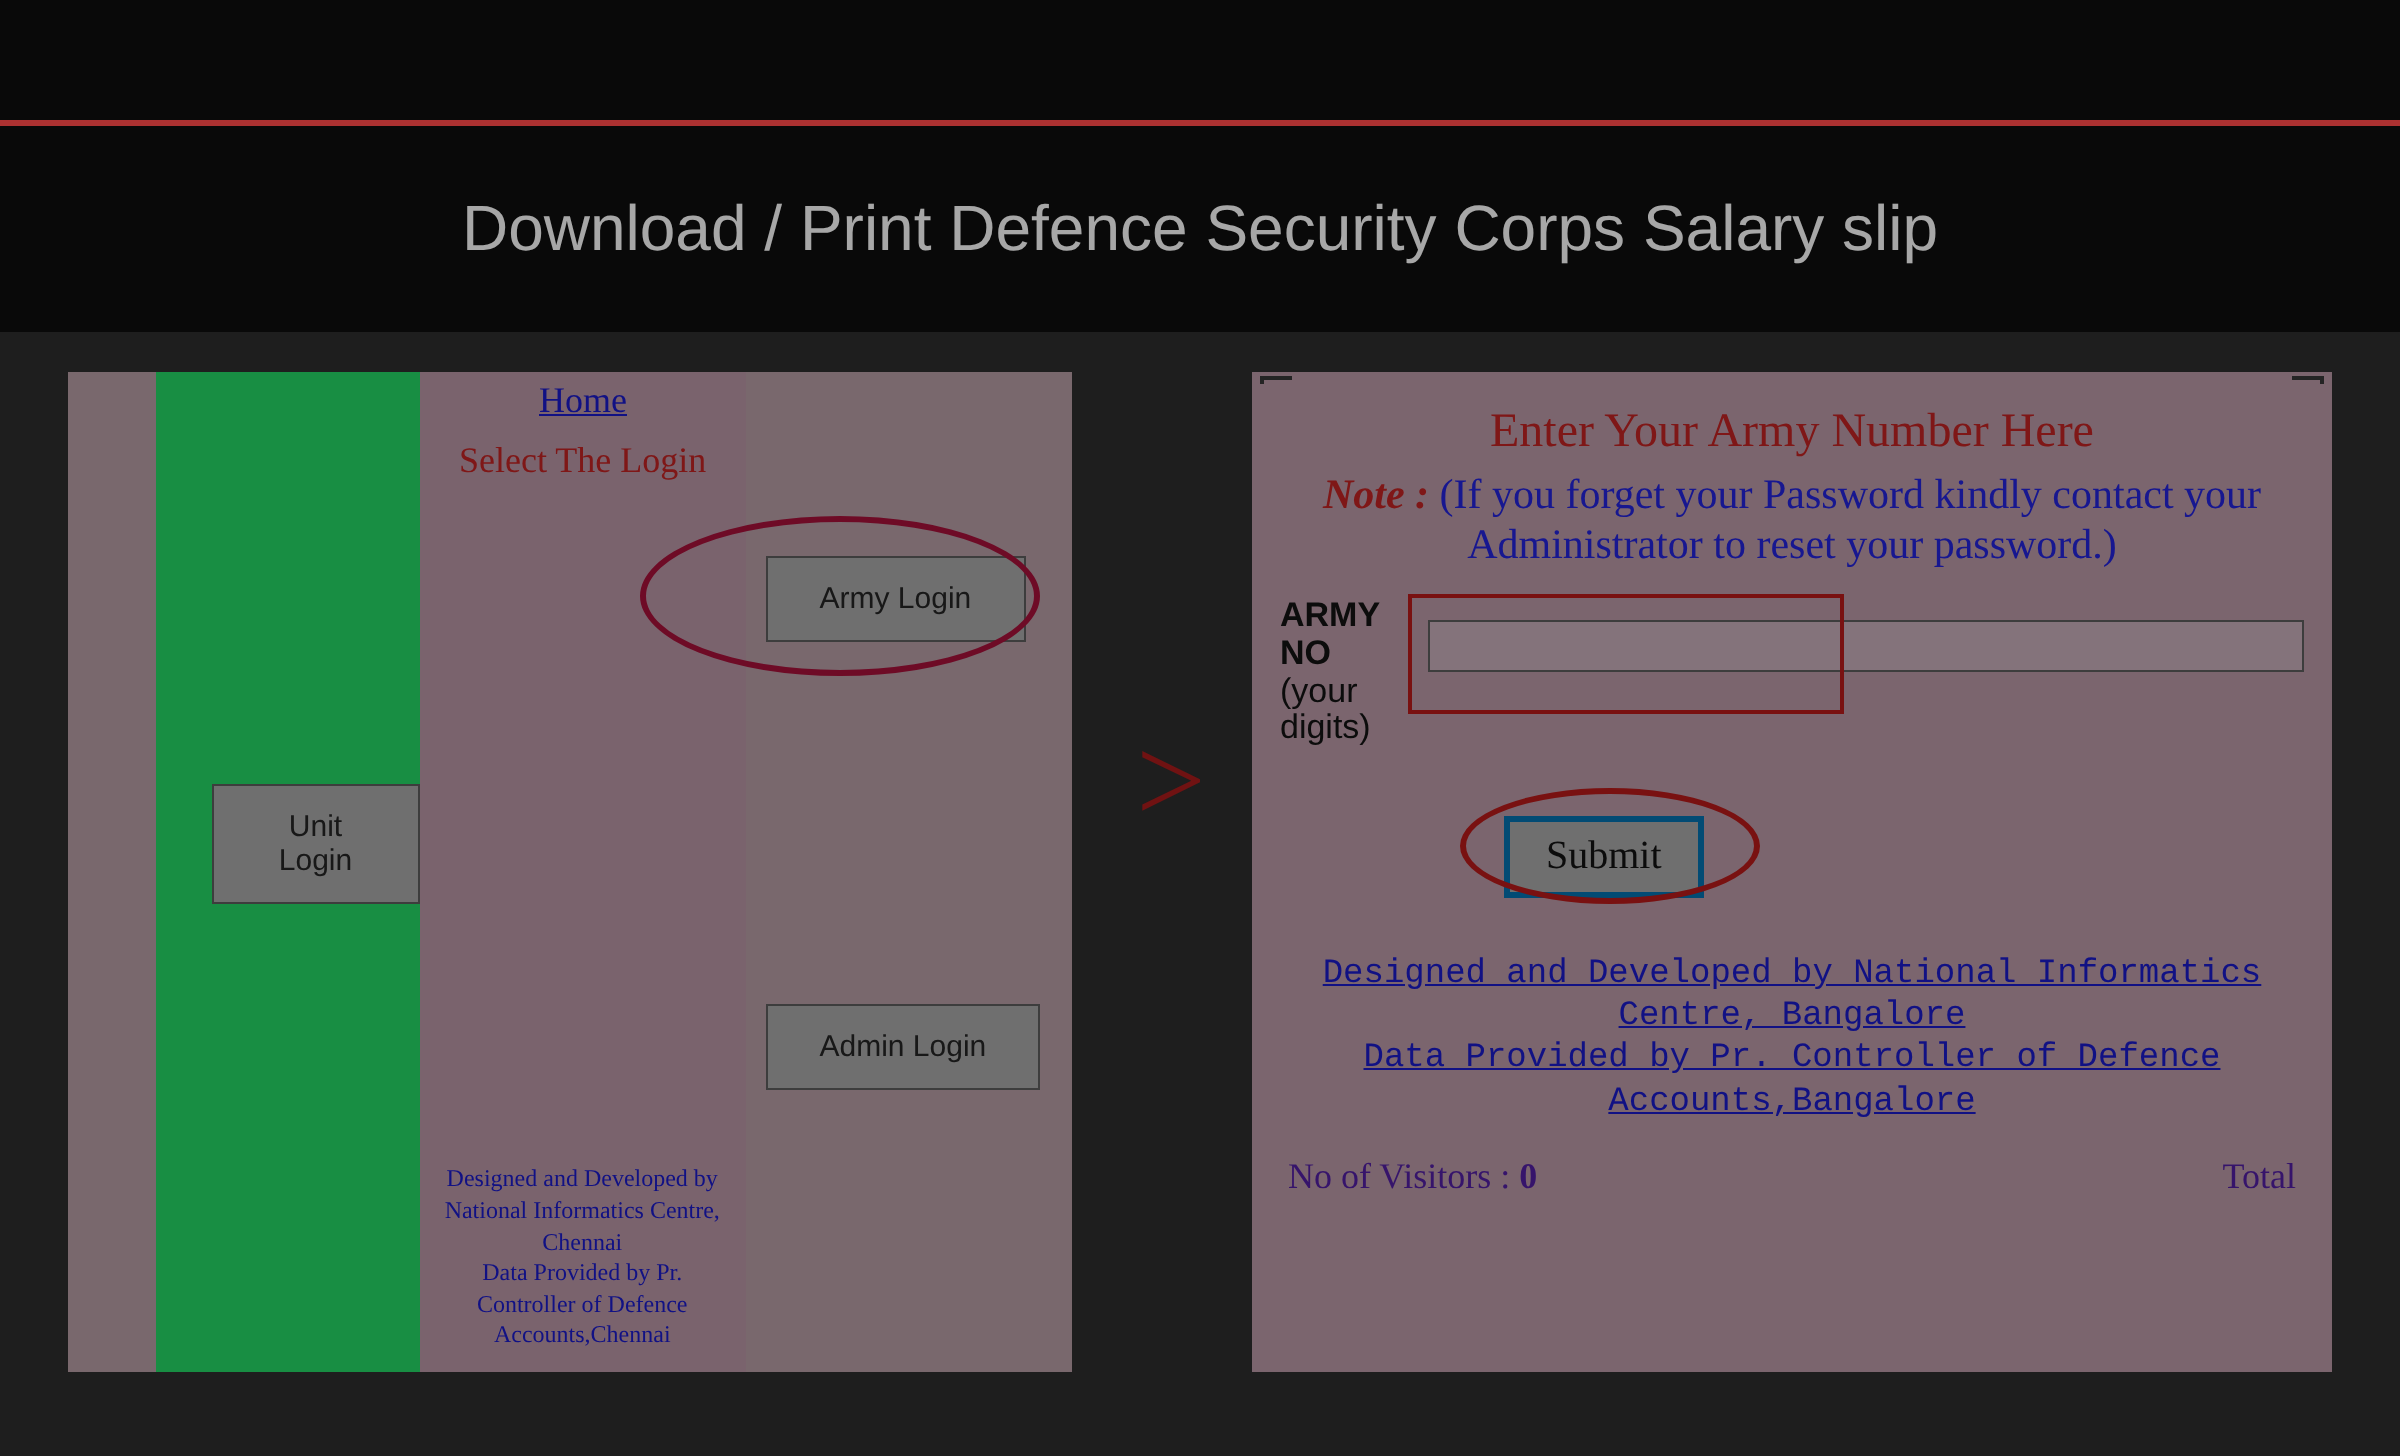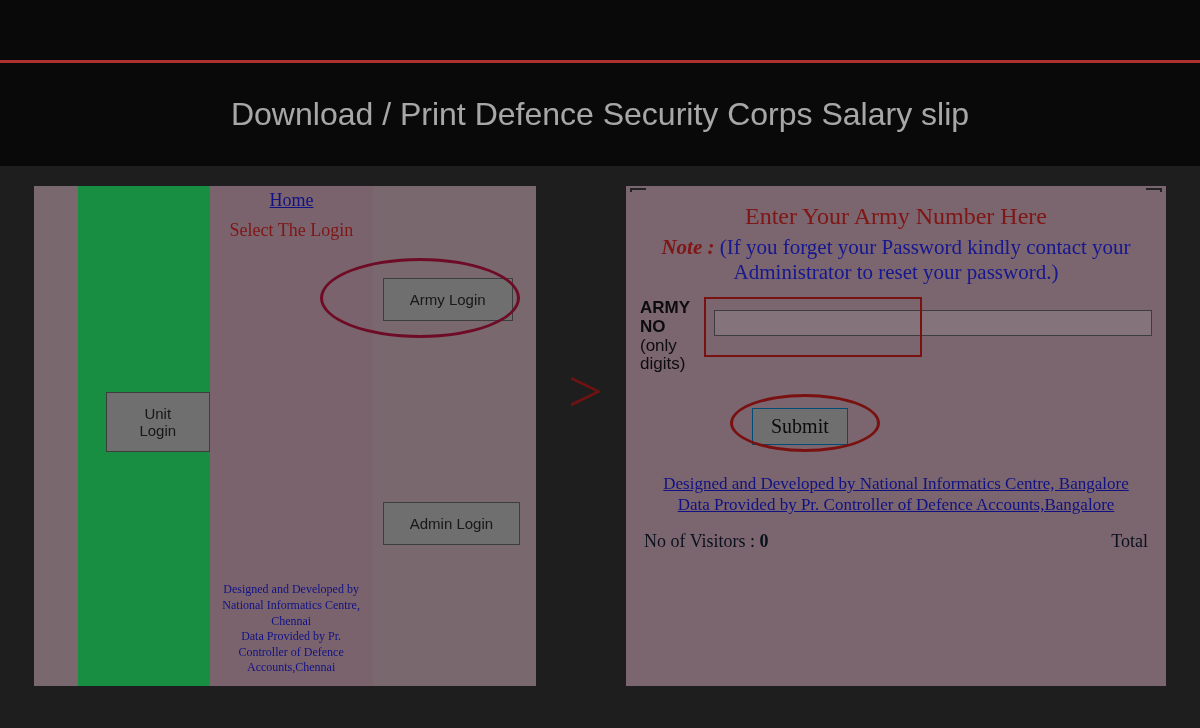--- a/index.html
+++ b/index.html
@@ -222,52 +222,52 @@
       height: 60px;
     }
     .submit-wrapper {
       position: relative;
       margin-top: 34px;
       margin-left: 112px;
       width: 160px;
     }
     .submit-btn {
       background: #9a9a9a;
-      border: 1px solid #0369a1;
+      border: 3px solid #0369a1;
       padding: 6px 18px;
       font-size: 20px;
       font-family: 'Times New Roman', serif;
       color: #111;
       cursor: pointer;
     }
     .oval-submit {
       position: absolute;
       top: -14px;
       left: -22px;
       width: 150px;
       height: 58px;
       border: 3px solid #a81818;
       border-radius: 50%;
       pointer-events: none;
     }
     .footer-links-right {
       text-align: center;
       font-size: 17px;
-      font-family: Liberation Serif, serif;
+      font-family: Liberation Mono, monospace;
       color: #1818b8;
       text-decoration: underline;
       margin-top: 28px;
       line-height: 1.25;
     }
     .visitors-row {
       display: flex;
       justify-content: space-between;
       font-size: 18px;
       font-family: 'Times New Roman', serif;
-      color: #0f172a;
+      color: #4c1d95;
       margin-top: 16px;
       padding: 0 4px;
     }
     .visitors-row .count {
       font-weight: bold;
     }
     .overlay {
       position: absolute;
       top: 0;
       left: 0;
@@ -315,21 +315,21 @@
       <div class="crop-right"></div>
     </div>
     <div class="enter-header">Enter Your Army Number Here</div>
     <div class="note-block">
       <span class="note-label">Note :</span>
       <span>(If you forget your Password kindly contact your Administrator to reset your password.)</span>
     </div>
     <div class="army-no-row">
       <div class="army-no-label">
         <span class="bold">ARMY NO</span><br>
-        <span>(only digits)</span>
+        <span>(your digits)</span>
       </div>
       <input type="text" class="army-no-input" value="" style="">
       <div class="red-rect"></div>
     </div>
     <div class="submit-wrapper">
       <button class="submit-btn">Submit</button>
       <div class="oval-submit"></div>
     </div>
     <div class="footer-links-right">
       <span>Designed and Developed by National Informatics Centre, Bangalore</span><br>

